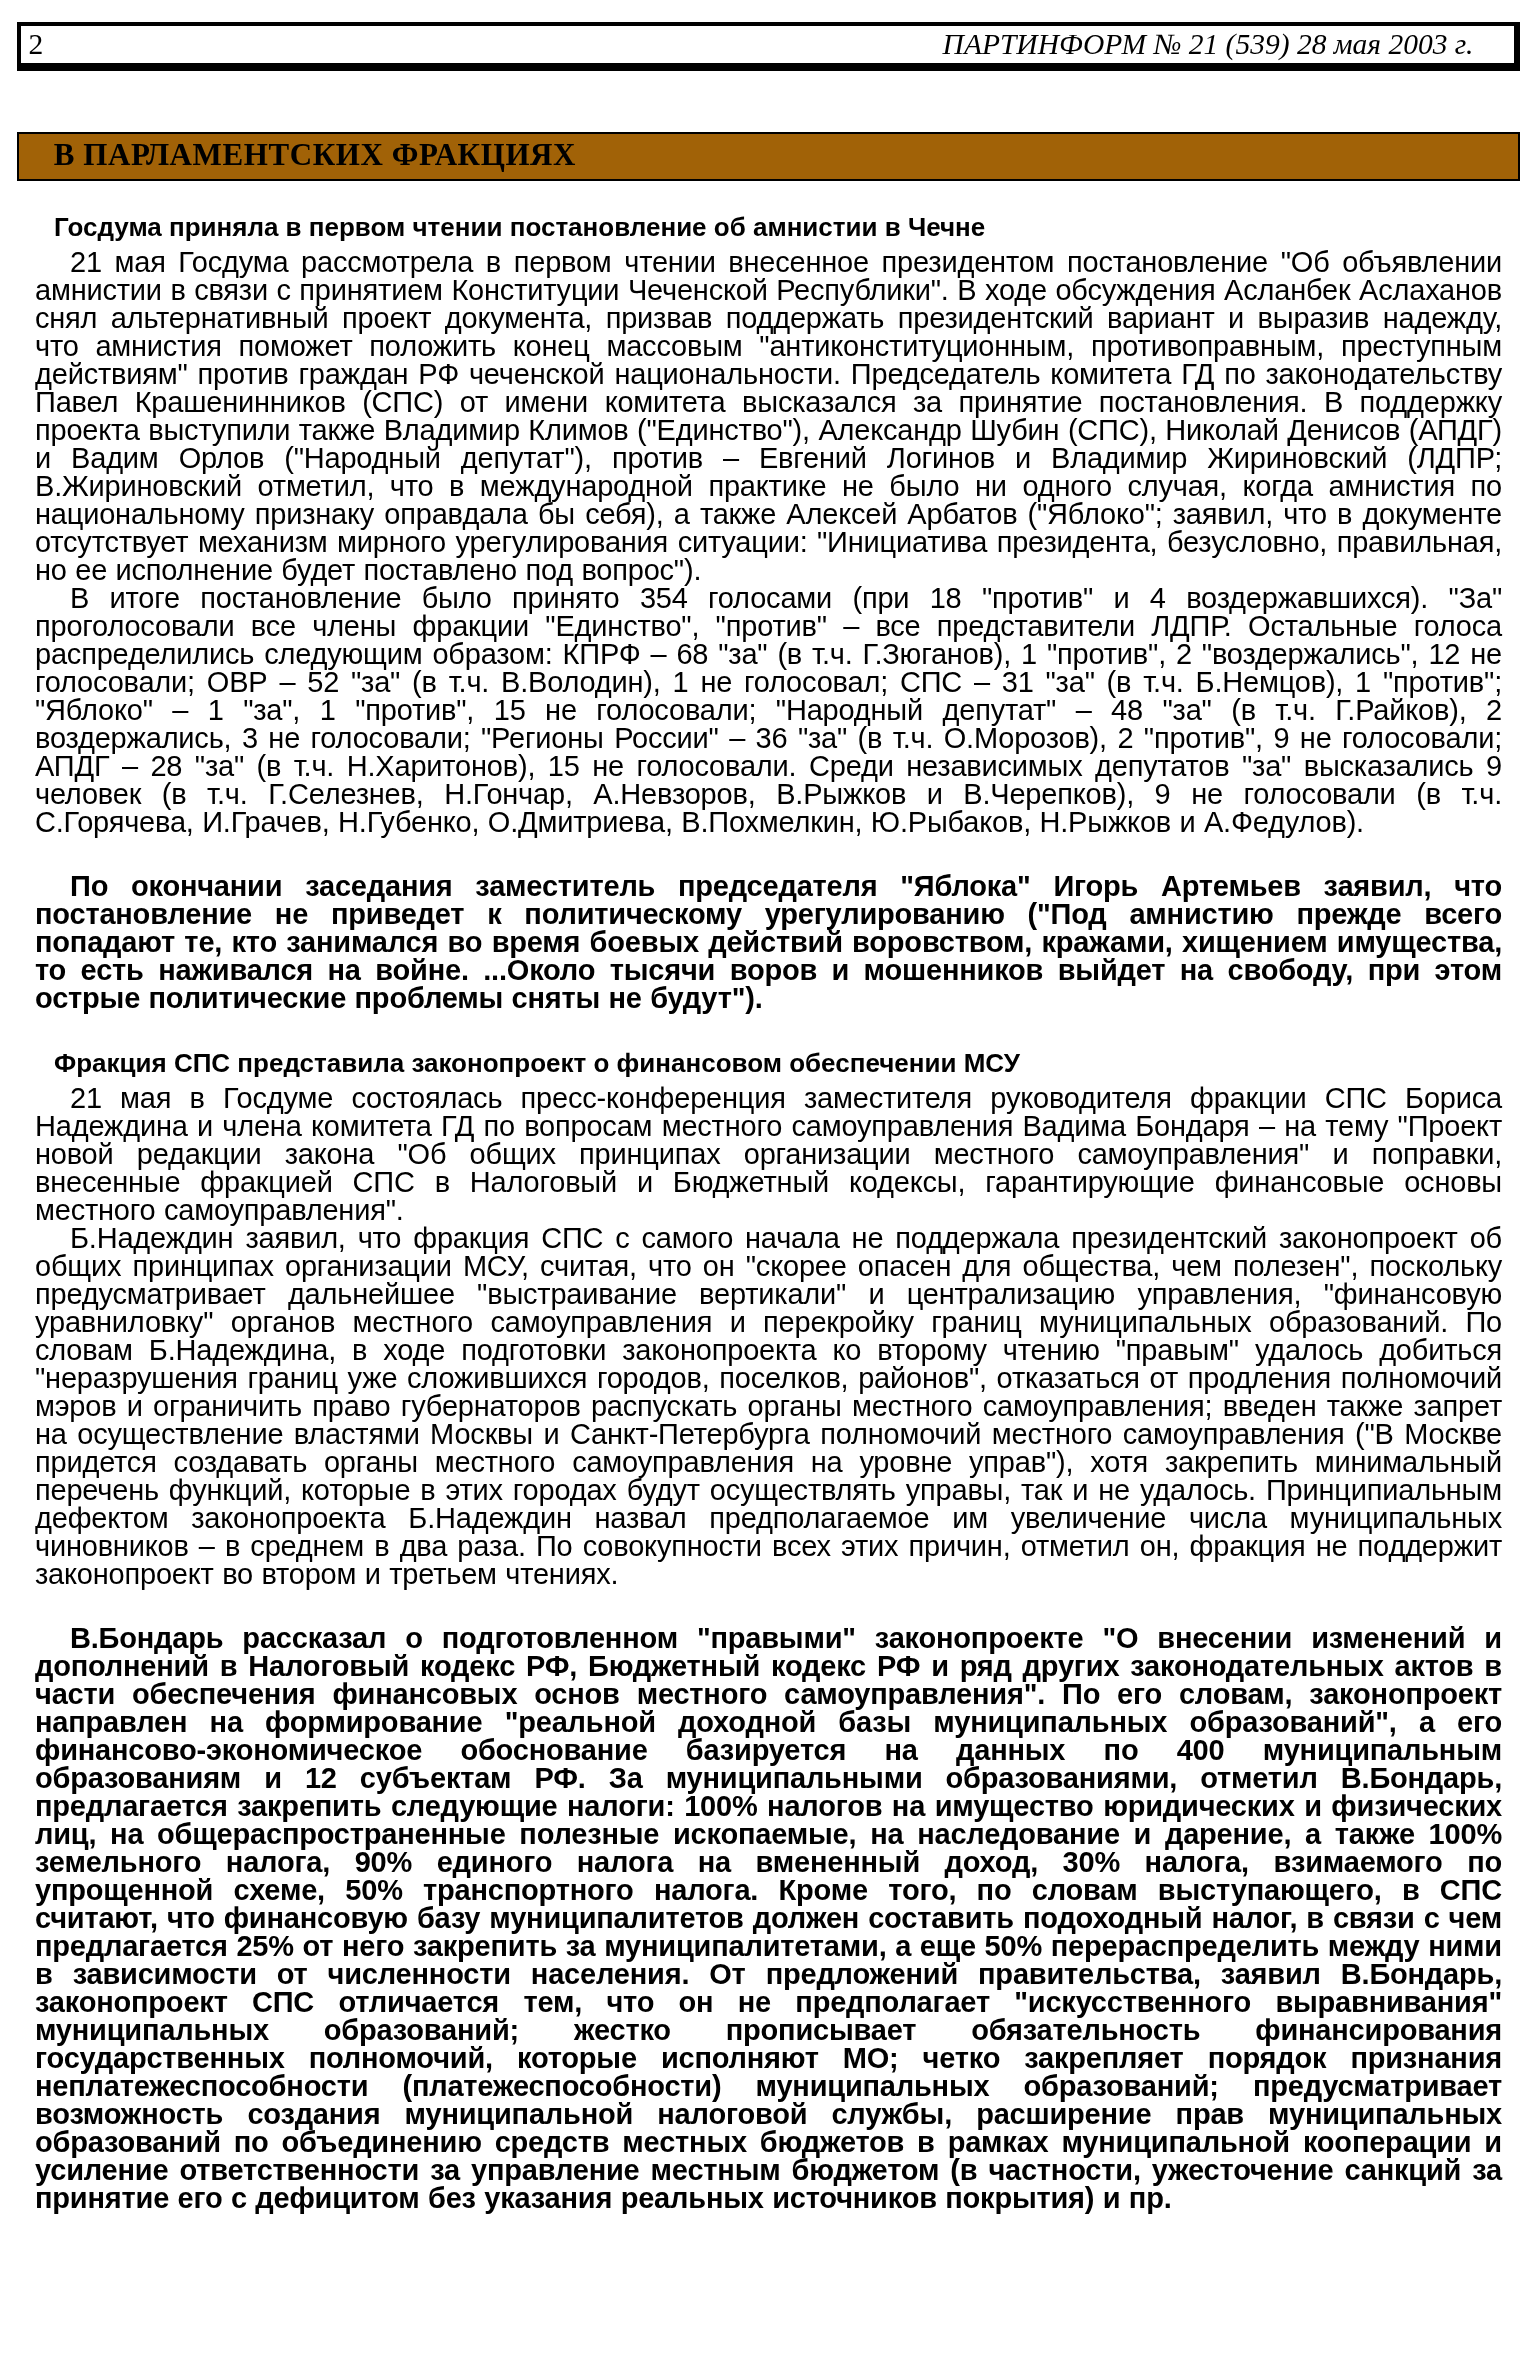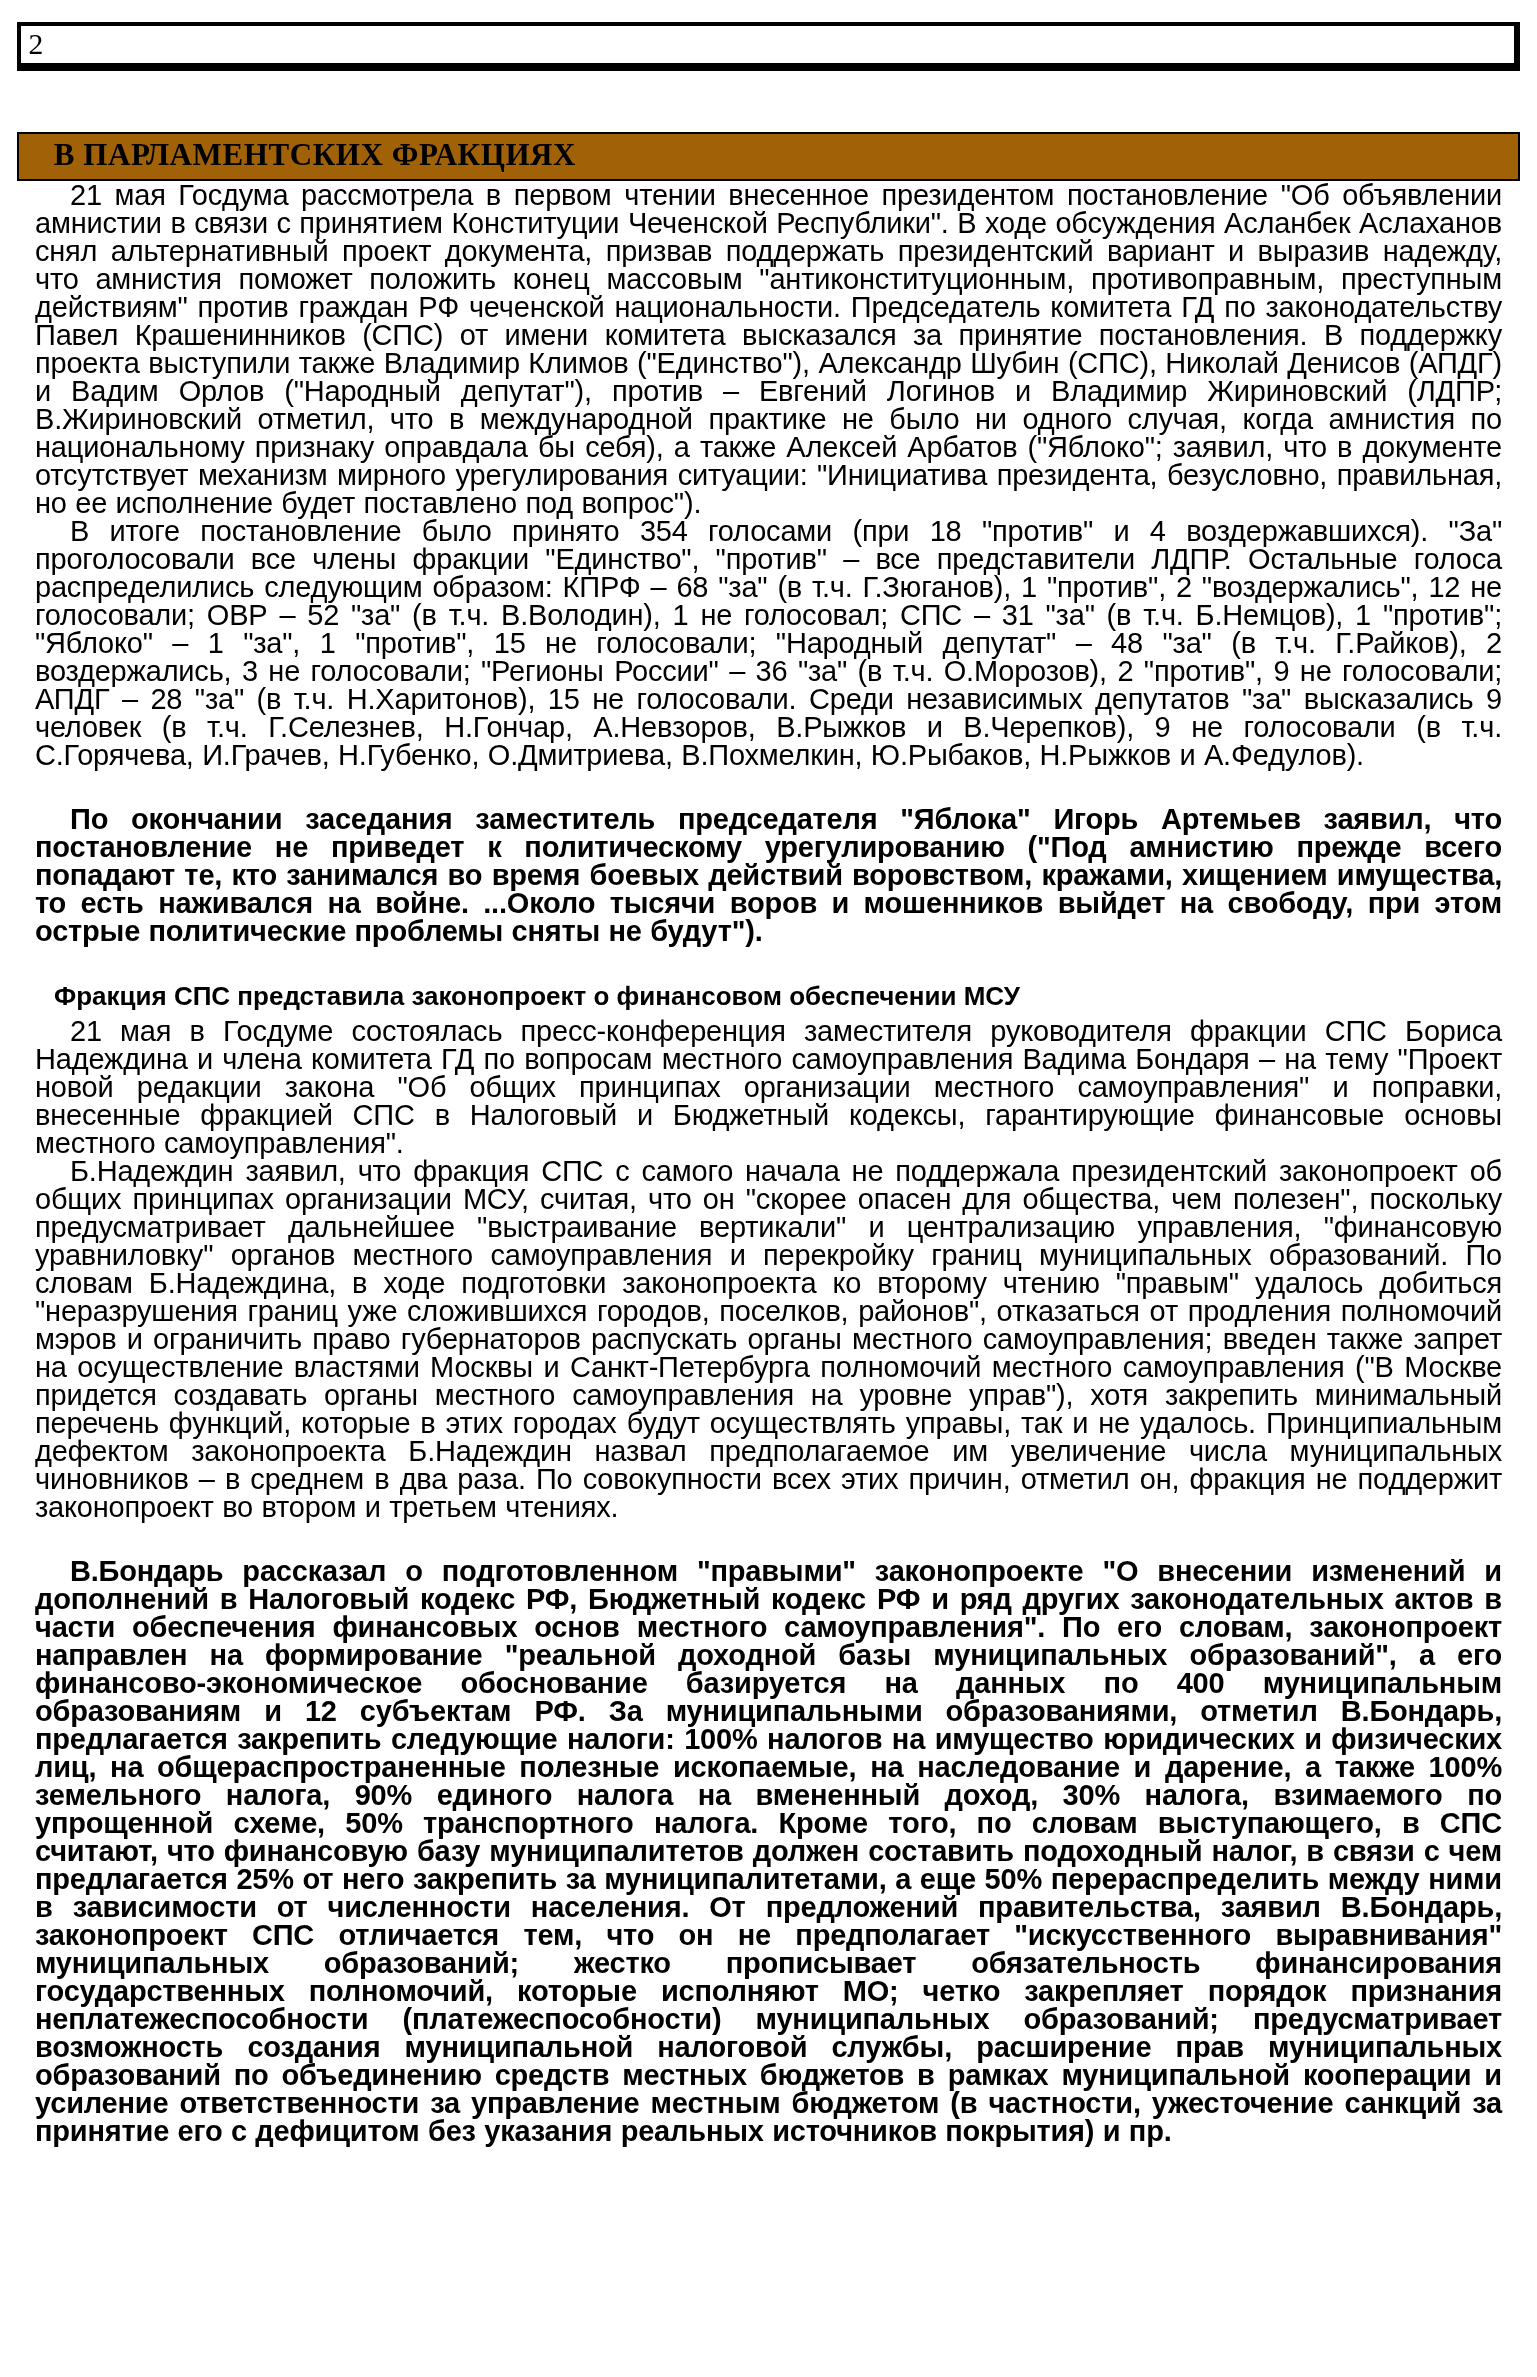--- a/index.html
+++ b/index.html
@@ -79,29 +79,31 @@
   .body-para.bold {
     font-weight: bold;
     margin-top: 36px;
   }
 </style>
 </head>
 <body>
 
 <header class="masthead">
   <span class="pagenum">2</span>
+  <span class="mast-title">ПАРТИНФОРМ № 21 (539) 28 мая 2003 г.</span>
 </header>
 
 <div class="section-box">
   <span>В ПАРЛАМЕНТСКИХ ФРАКЦИЯХ</span>
 </div>
 
 <div class="content">
 
   <article>
+    <h2 class="art-title">Госдума приняла в первом чтении постановление об амнистии в Чечне</h2>
     <p class="body-para">21 мая Госдума рассмотрела в первом чтении внесенное президентом постановление "Об объявлении амнистии в связи с принятием Конституции Чеченской Республики". В ходе обсуждения Асланбек Аслаханов снял альтернативный проект документа, призвав поддержать президентский вариант и выразив надежду, что амнистия поможет положить конец массовым "антиконституционным, противоправным, преступным действиям" против граждан РФ чеченской национальности. Председатель комитета ГД по законодательству Павел Крашенинников (СПС) от имени комитета высказался за принятие постановления. В поддержку проекта выступили также Владимир Климов ("Единство"), Александр Шубин (СПС), Николай Денисов (АПДГ) и Вадим Орлов ("Народный депутат"), против – Евгений Логинов и Владимир Жириновский (ЛДПР; В.Жириновский отметил, что в международной практике не было ни одного случая, когда амнистия по национальному признаку оправдала бы себя), а также Алексей Арбатов ("Яблоко"; заявил, что в документе отсутствует механизм мирного урегулирования ситуации: "Инициатива президента, безусловно, правильная, но ее исполнение будет поставлено под вопрос").</p>
     <p class="body-para">В итоге постановление было принято 354 голосами (при 18 "против" и 4 воздержавшихся). "За" проголосовали все члены фракции "Единство", "против" – все представители ЛДПР. Остальные голоса распределились следующим образом: КПРФ – 68 "за" (в т.ч. Г.Зюганов), 1 "против", 2 "воздержались", 12 не голосовали; ОВР – 52 "за" (в т.ч. В.Володин), 1 не голосовал; СПС – 31 "за" (в т.ч. Б.Немцов), 1 "против"; "Яблоко" – 1 "за", 1 "против", 15 не голосовали; "Народный депутат" – 48 "за" (в т.ч. Г.Райков), 2 воздержались, 3 не голосовали; "Регионы России" – 36 "за" (в т.ч. О.Морозов), 2 "против", 9 не голосовали; АПДГ – 28 "за" (в т.ч. Н.Харитонов), 15 не голосовали. Среди независимых депутатов "за" высказались 9 человек (в т.ч. Г.Селезнев, Н.Гончар, А.Невзоров, В.Рыжков и В.Черепков), 9 не голосовали (в т.ч. С.Горячева, И.Грачев, Н.Губенко, О.Дмитриева, В.Похмелкин, Ю.Рыбаков, Н.Рыжков и А.Федулов).</p>
     <p class="body-para bold">По окончании заседания заместитель председателя "Яблока" Игорь Артемьев заявил, что постановление не приведет к политическому урегулированию ("Под амнистию прежде всего попадают те, кто занимался во время боевых действий воровством, кражами, хищением имущества, то есть наживался на войне. ...Около тысячи воров и мошенников выйдет на свободу, при этом острые политические проблемы сняты не будут").</p>
   </article>
 
   <article>
     <h2 class="art-title second">Фракция СПС представила законопроект о финансовом обеспечении МСУ</h2>
     <p class="body-para">21 мая в Госдуме состоялась пресс-конференция заместителя руководителя фракции СПС Бориса Надеждина и члена комитета ГД по вопросам местного самоуправления Вадима Бондаря – на тему "Проект новой редакции закона "Об общих принципах организации местного самоуправления" и поправки, внесенные фракцией СПС в Налоговый и Бюджетный кодексы, гарантирующие финансовые основы местного самоуправления".</p>
     <p class="body-para">Б.Надеждин заявил, что фракция СПС с самого начала не поддержала президентский законопроект об общих принципах организации МСУ, считая, что он "скорее опасен для общества, чем полезен", поскольку предусматривает дальнейшее "выстраивание вертикали" и централизацию управления, "финансовую уравниловку" органов местного самоуправления и перекройку границ муниципальных образований. По словам Б.Надеждина, в ходе подготовки законопроекта ко второму чтению "правым" удалось добиться "неразрушения границ уже сложившихся городов, поселков, районов", отказаться от продления полномочий мэров и ограничить право губернаторов распускать органы местного самоуправления; введен также запрет на осуществление властями Москвы и Санкт-Петербурга полномочий местного самоуправления ("В Москве придется создавать органы местного самоуправления на уровне управ"), хотя закрепить минимальный перечень функций, которые в этих городах будут осуществлять управы, так и не удалось. Принципиальным дефектом законопроекта Б.Надеждин назвал предполагаемое им увеличение числа муниципальных чиновников – в среднем в два раза. По совокупности всех этих причин, отметил он, фракция не поддержит законопроект во втором и третьем чтениях.</p>
     <p class="body-para bold">В.Бондарь рассказал о подготовленном "правыми" законопроекте "О внесении изменений и дополнений в Налоговый кодекс РФ, Бюджетный кодекс РФ и ряд других законодательных актов в части обеспечения финансовых основ местного самоуправления". По его словам, законопроект направлен на формирование "реальной доходной базы муниципальных образований", а его финансово-экономическое обоснование базируется на данных по 400 муниципальным образованиям и 12 субъектам РФ. За муниципальными образованиями, отметил В.Бондарь, предлагается закрепить следующие налоги: 100% налогов на имущество юридических и физических лиц, на общераспространенные полезные ископаемые, на наследование и дарение, а также 100% земельного налога, 90% единого налога на вмененный доход, 30% налога, взимаемого по упрощенной схеме, 50% транспортного налога. Кроме того, по словам выступающего, в СПС считают, что финансовую базу муниципалитетов должен составить подоходный налог, в связи с чем предлагается 25% от него закрепить за муниципалитетами, а еще 50% перераспределить между ними в зависимости от численности населения. От предложений правительства, заявил В.Бондарь, законопроект СПС отличается тем, что он не предполагает "искусственного выравнивания" муниципальных образований; жестко прописывает обязательность финансирования государственных полномочий, которые исполняют МО; четко закрепляет порядок признания неплатежеспособности (платежеспособности) муниципальных образований; предусматривает возможность создания муниципальной налоговой службы, расширение прав муниципальных образований по объединению средств местных бюджетов в рамках муниципальной кооперации и усиление ответственности за управление местным бюджетом (в частности, ужесточение санкций за принятие его с дефицитом без указания реальных источников покрытия) и пр.</p>

